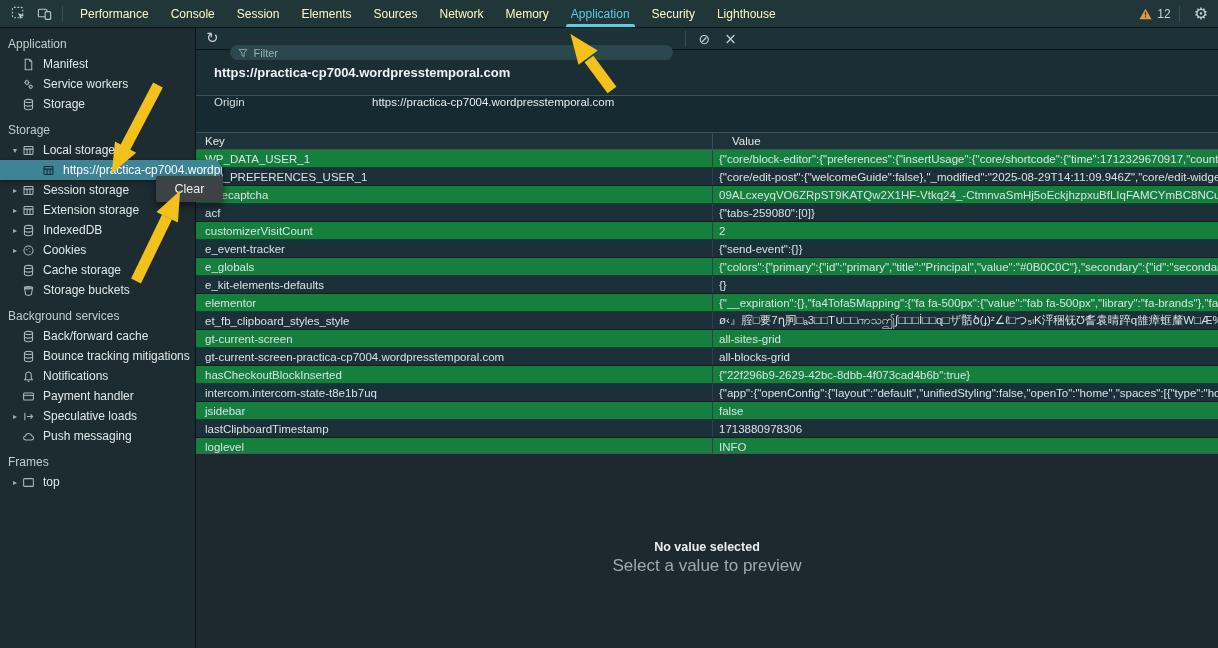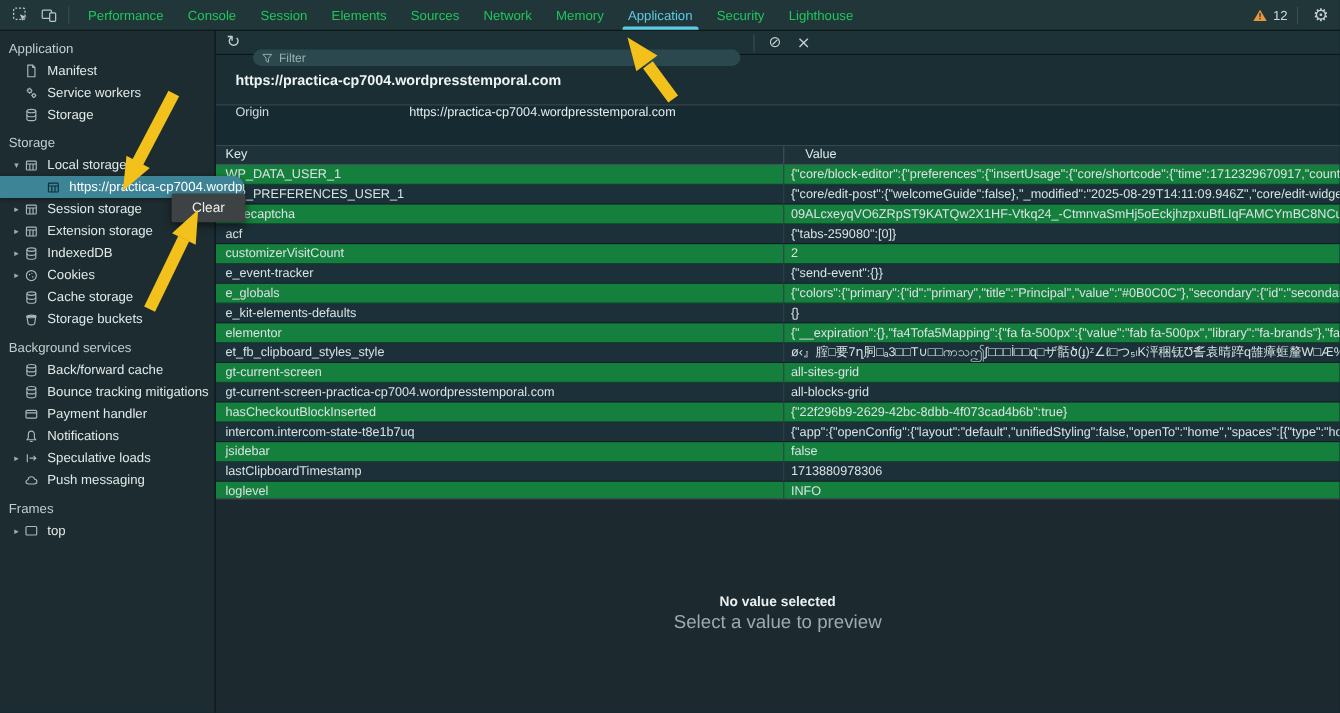--- a/index.html
+++ b/index.html
@@ -8,21 +8,21 @@
     font-family:"Liberation Sans", sans-serif;
     background:#152a31; color:#dce6e7; position:relative;
   }
   
   .topbar{position:absolute;top:0;left:0;right:0;height:28px;background:#213639;
     border-bottom:1px solid #0a1517;display:flex;align-items:center;z-index:2;}
   .tb-icon{color:#b9c6c7;display:flex;align-items:center;justify-content:center;width:24px;height:24px;}
   .tb-left{display:flex;align-items:center;padding-left:6px;gap:2px;}
   .tb-sep{width:1px;height:16px;background:#3c4d51;margin:0 6px;}
   .tab-strip{display:flex;height:100%;}
-  .tab{padding:0 11px;display:flex;align-items:center;font-size:12px;color:#22c55e;position:relative;cursor:default;white-space:nowrap;}
+  .tab{padding:0 11px;display:flex;align-items:center;font-size:12px;color:#fef9c3;position:relative;cursor:default;white-space:nowrap;}
   .tab.active{color:#5ecbe2;}
   .tab.active::after{content:"";position:absolute;left:6px;right:6px;bottom:0;height:3px;background:#5ecbe2;border-radius:2px 2px 0 0;}
   .tb-right{margin-left:auto;display:flex;align-items:center;padding-right:10px;}
   .warn-count{color:#cdd6d7;margin-left:5px;font-size:12px;}
   .gear{color:#c3ced0;font-size:16px;margin-left:6px;font-family:"DejaVu Sans",sans-serif;}
   
   .sidebar{position:absolute;top:28px;left:0;width:196px;bottom:0;background:#1d2c30;
     border-right:1px solid #0a1417;font-size:12px;color:#e0e9e9;z-index:3;overflow:visible;}
   .s-section-title{height:20px;display:flex;align-items:center;padding-left:8px;color:#c2cdce;margin-top:6px;}
   .s-item{height:20px;display:flex;align-items:center;padding-left:8px;white-space:nowrap;cursor:default;}
@@ -253,30 +253,30 @@
     <div class="s-item">
       <span class="caret"></span>
       <svg class="ic" viewBox="0 0 16 16">
         <use href="#i-db"></use>
       </svg>
       <span class="lbl">Bounce tracking mitigations</span>
     </div>
     <div class="s-item">
       <span class="caret"></span>
       <svg class="ic" viewBox="0 0 16 16">
+        <use href="#i-bell"></use>
+      </svg>
+      <span class="lbl">Notifications</span>
+    </div>
+    <div class="s-item">
+      <span class="caret"></span>
+      <svg class="ic" viewBox="0 0 16 16">
         <use href="#i-card"></use>
       </svg>
       <span class="lbl">Payment handler</span>
-    </div>
-    <div class="s-item">
-      <span class="caret"></span>
-      <svg class="ic" viewBox="0 0 16 16">
-        <use href="#i-bell"></use>
-      </svg>
-      <span class="lbl">Notifications</span>
     </div>
     <div class="s-item">
       <span class="caret">▸</span>
       <svg class="ic" viewBox="0 0 16 16">
         <use href="#i-specload"></use>
       </svg>
       <span class="lbl">Speculative loads</span>
     </div>
     <div class="s-item">
       <span class="caret"></span>

